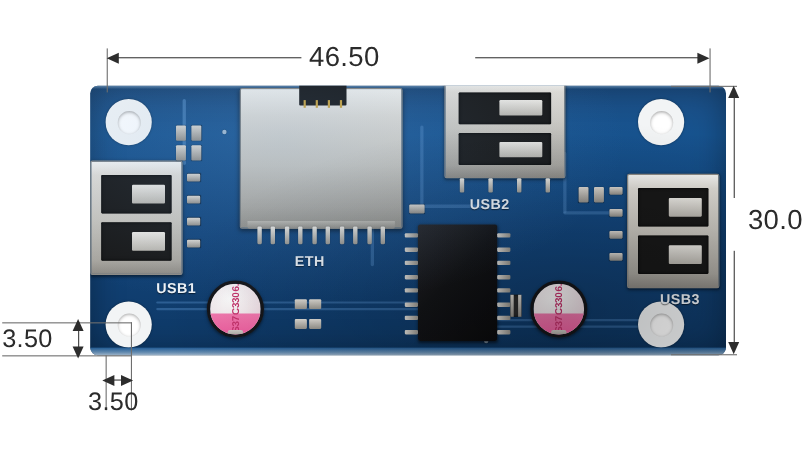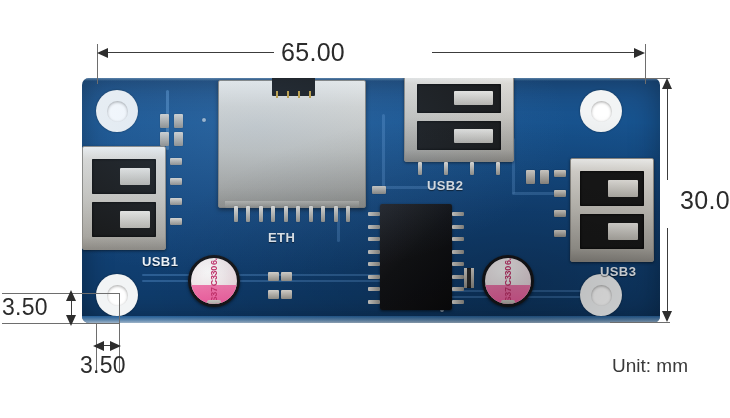--- a/index.html
+++ b/index.html
@@ -514,21 +514,21 @@
 
     <div class="board-edge-bottom"></div>
   </div>
 
   <div class="ext-line v" style="left:97px; top:44px; height:40px;"></div>
   <div class="ext-line v" style="left:645px; top:44px; height:40px;"></div>
   <div class="dimline h" style="left:104px; top:52px; width:170px;"></div>
   <div class="dimline h" style="left:432px; top:52px; width:208px;"></div>
   <div class="arrow left" style="left:97px; top:48px;"></div>
   <div class="arrow right" style="left:634px; top:48px;"></div>
-  <span class="dim-text" style="left:281px; top:38px;">65.00</span>
+  <span class="dim-text" style="left:281px; top:38px;">46.50</span>
 
   <div class="ext-line h" style="left:610px; top:78px; width:60px;"></div>
   <div class="ext-line h" style="left:610px; top:322px; width:60px;"></div>
   <div class="dimline v" style="left:667px; top:85px; height:95px;"></div>
   <div class="dimline v" style="left:667px; top:228px; height:87px;"></div>
   <div class="arrow up" style="left:662px; top:78px;"></div>
   <div class="arrow down" style="left:662px; top:311px;"></div>
   <span class="dim-text" style="left:680px; top:186px;">30.00</span>
 
   <div class="ext-line h" style="left:2px; top:293px; width:118px;"></div>
@@ -538,15 +538,14 @@
   <div class="arrow down" style="left:66px; top:315px;"></div>
   <span class="dim-text small" style="left:2px; top:294px;">3.50</span>
 
   <div class="ext-line v" style="left:96px; top:323px; height:50px;"></div>
   <div class="ext-line v" style="left:119px; top:293px; height:80px;"></div>
   <div class="dimline h" style="left:96px; top:345px; width:23px;"></div>
   <div class="arrow left" style="left:93px; top:341px;"></div>
   <div class="arrow right" style="left:110px; top:341px;"></div>
   <span class="dim-text small" style="left:80px; top:352px;">3.50</span>
 
-  <span class="unit-text" style="left:612px; top:355px;">Unit: mm</span>
 
 </div>
 
 </body></html>

